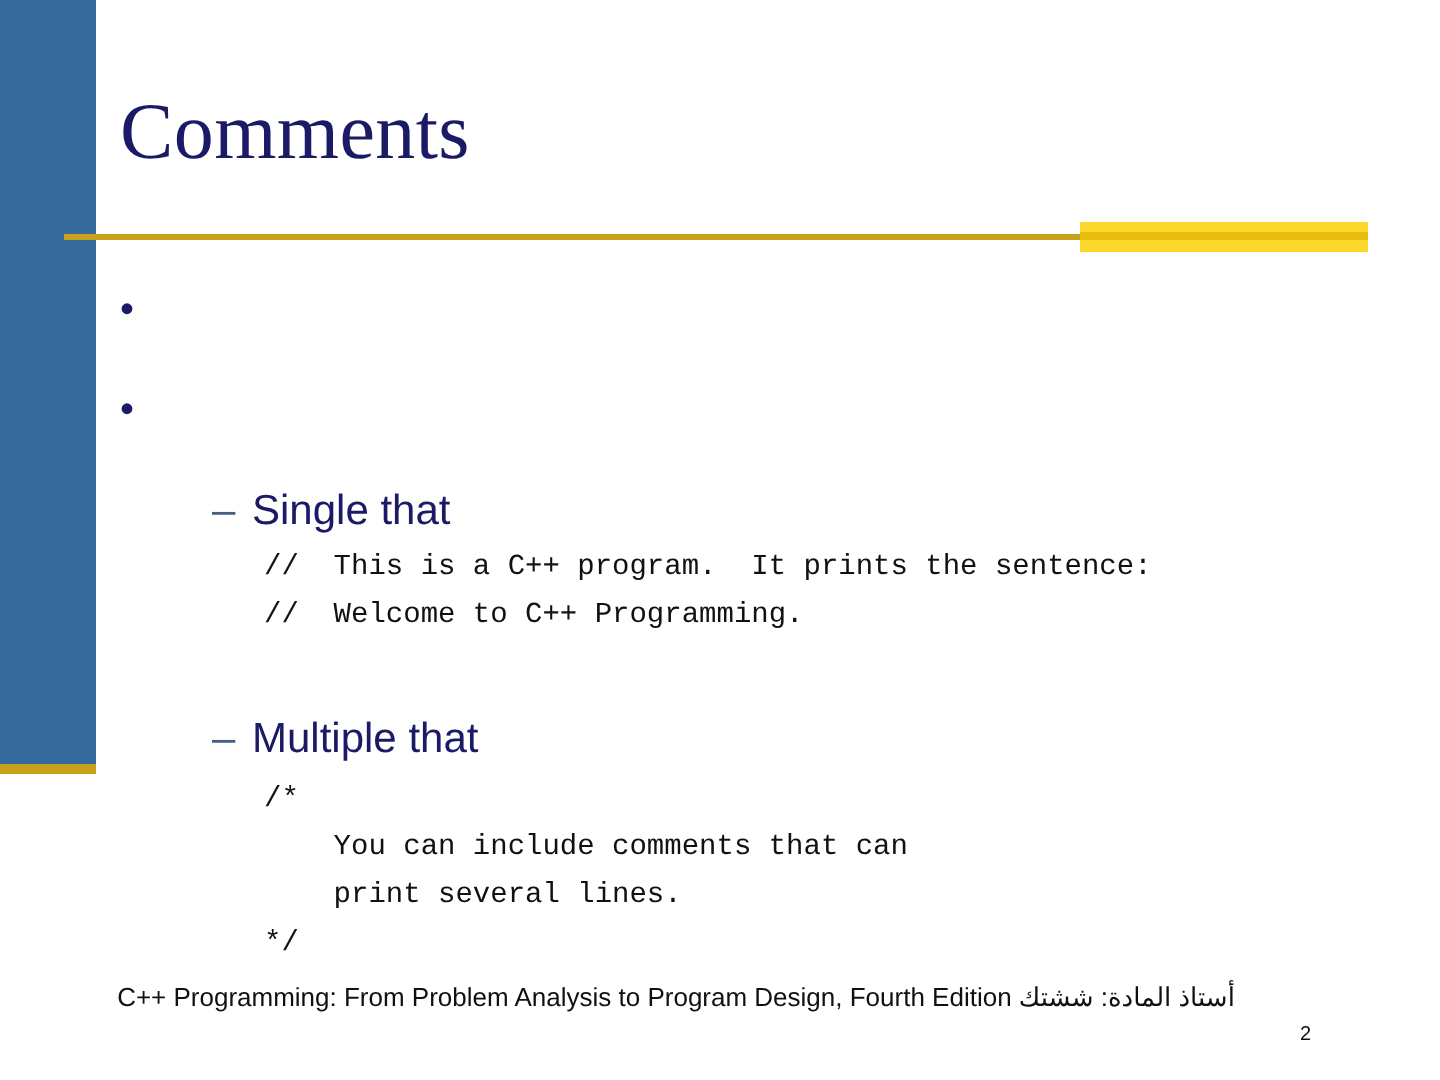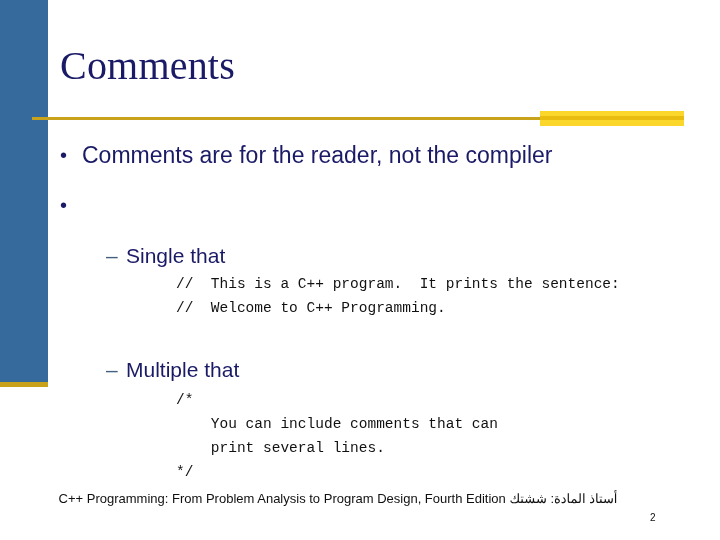--- a/index.html
+++ b/index.html
@@ -116,21 +116,21 @@
     color: #43617f;
     font-size: 21px;
     line-height: 28px;
   }
 
   .code {
     font-family: "Liberation Mono", "DejaVu Sans Mono", monospace;
     font-size: 14.5px;
     line-height: 24px;
     color: #111111;
-    margin-left: 116px;
+    margin-left: 72px;
     margin-top: 2px;
     white-space: pre;
   }
   .code.indent-block {
     margin-top: 4px;
   }
 
   .gap-block { height: 14px; }
 
   
@@ -167,21 +167,20 @@
   <div class="title">Comments</div>
 
   <div class="title-rule"></div>
   <div class="title-rule-accent"></div>
   <div class="title-rule-accent-inner"></div>
 
   <div class="body">
 
     <div class="bullet-l1">
       <span class="dot">•</span>
-      <span class="txt">Comments are for the reader, not the compiler</span>
     </div>
 
     <div class="bullet-l1">
       <span class="dot">•</span>
     </div>
 
     <div class="bullet-l2">
       <span class="dash">–</span>
       <span>Single that</span>
     </div>

